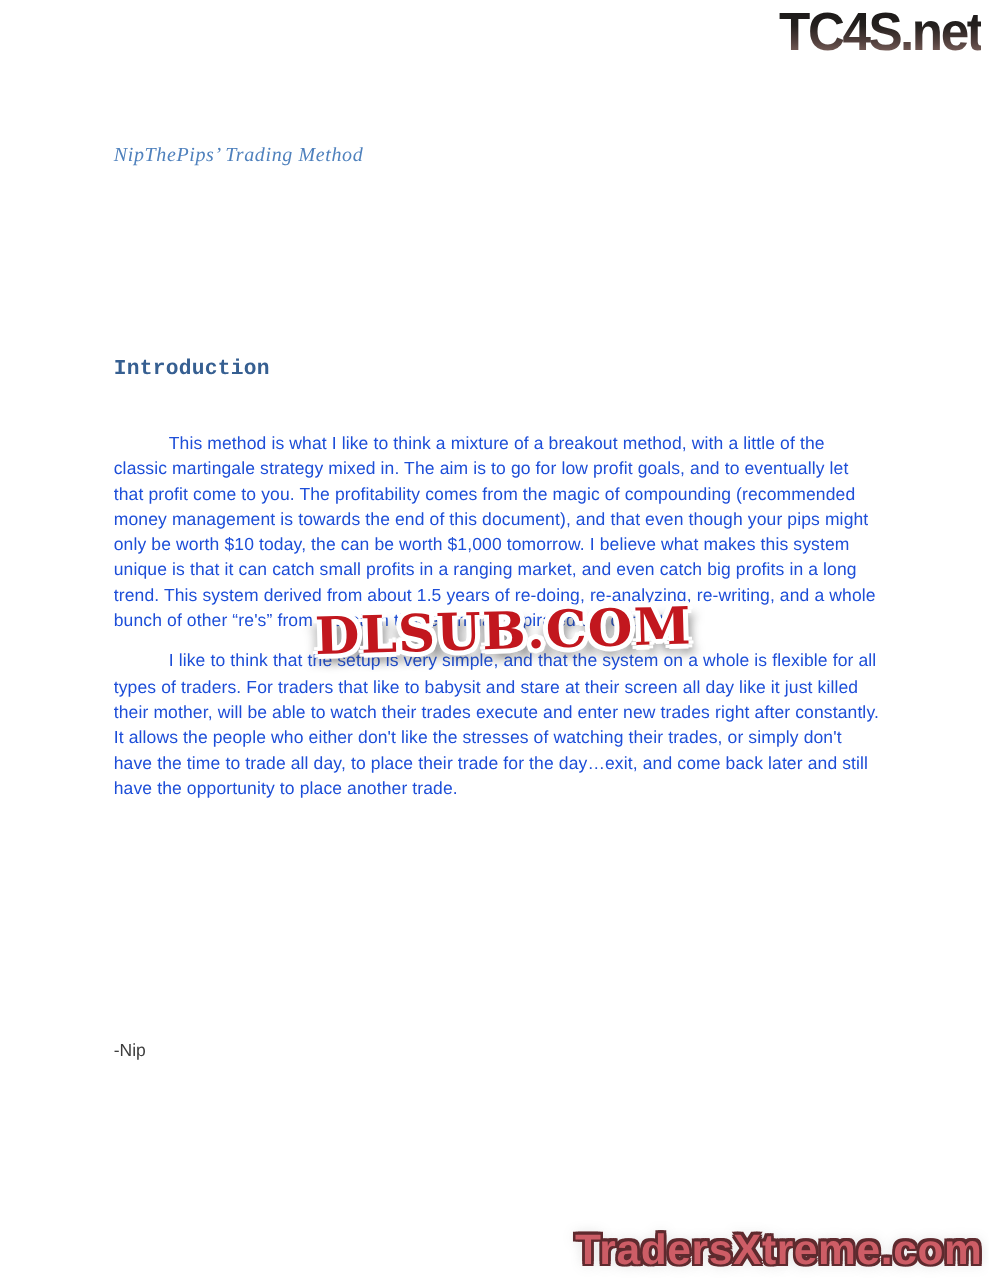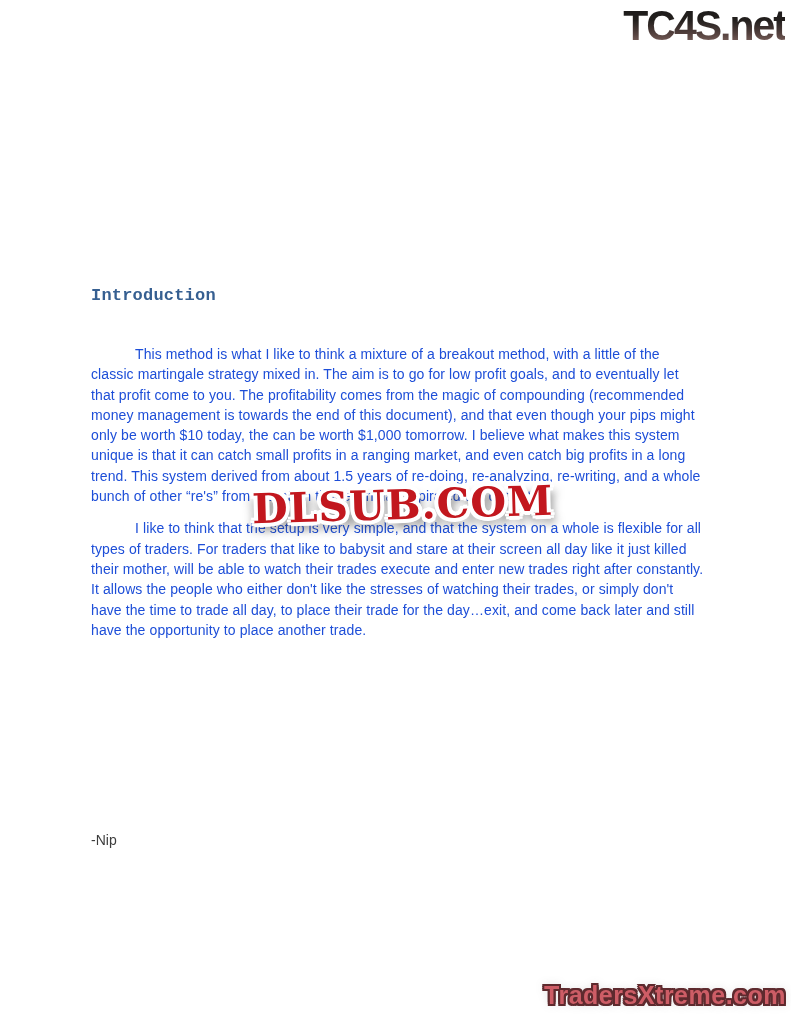--- a/index.html
+++ b/index.html
@@ -62,38 +62,39 @@
        0   -4px 0 #ffffff, 0    4px 0 #ffffff,
       -3px  0   0 #ffffff, 3px  0   0 #ffffff,
        6px  7px 8px rgba(60,60,60,0.55),
       -6px  7px 8px rgba(60,60,60,0.35);
   }
 
   
   .tradersxtreme-logo{
     position:absolute;top:981px;right:5px;
     font-family:"Liberation Sans", sans-serif;font-weight:bold;
-    font-size:25px;letter-spacing:0.5px;color:#cd5d66;
+    font-size:34px;letter-spacing:0.5px;color:#cd5d66;
     text-shadow:
       -2px -2px 0 #5e2a2e, 2px -2px 0 #5e2a2e,
       -2px  2px 0 #5e2a2e, 2px  2px 0 #5e2a2e,
       -2px  0   0 #5e2a2e, 2px  0   0 #5e2a2e,
        0   -2px 0 #5e2a2e, 0    2px 0 #5e2a2e,
        0    0   7px rgba(255,255,255,0.9),
        0    0  10px rgba(180,180,180,0.8);
   }
 </style>
 </head>
 <body>
 
 <div>
 
   <div class="tc4s-logo">TC4S.net</div>
 
   <div class="title-block">
+    <p class="doc-subtitle">NipThePips’ Trading Method</p>
   </div>
 
   <h2 class="section-heading">Introduction</h2>
 
   <div class="body-text">
     <p>This method is what I like to think a mixture of a breakout method, with a little of the classic martingale strategy mixed in. The aim is to go for low profit goals, and to eventually let that profit come to you. The profitability comes from the magic of compounding (recommended money management is towards the end of this document), and that even though your pips might only be worth $10 today, the can be worth $1,000 tomorrow. I believe what makes this system unique is that it can catch small profits in a ranging market, and even catch big profits in a long trend.  This system derived from about 1.5 years of re-doing, re-analyzing, re-writing, and a whole bunch of other “re's” from a system that eventually spiraled out of control.</p>
     <p>I like to think that the setup is very simple, and that the system on a whole is flexible for all types of traders. For traders that like to babysit and stare at their screen all day like it just killed their mother, will be able to watch their trades execute and enter new trades right after constantly. It allows the people who either don't like the stresses of watching their trades, or simply don't have the time to trade all day, to place their trade for the day…exit, and come back later and still have the opportunity to place another trade.</p>
   </div>
 
   <div class="signature">-Nip</div>

